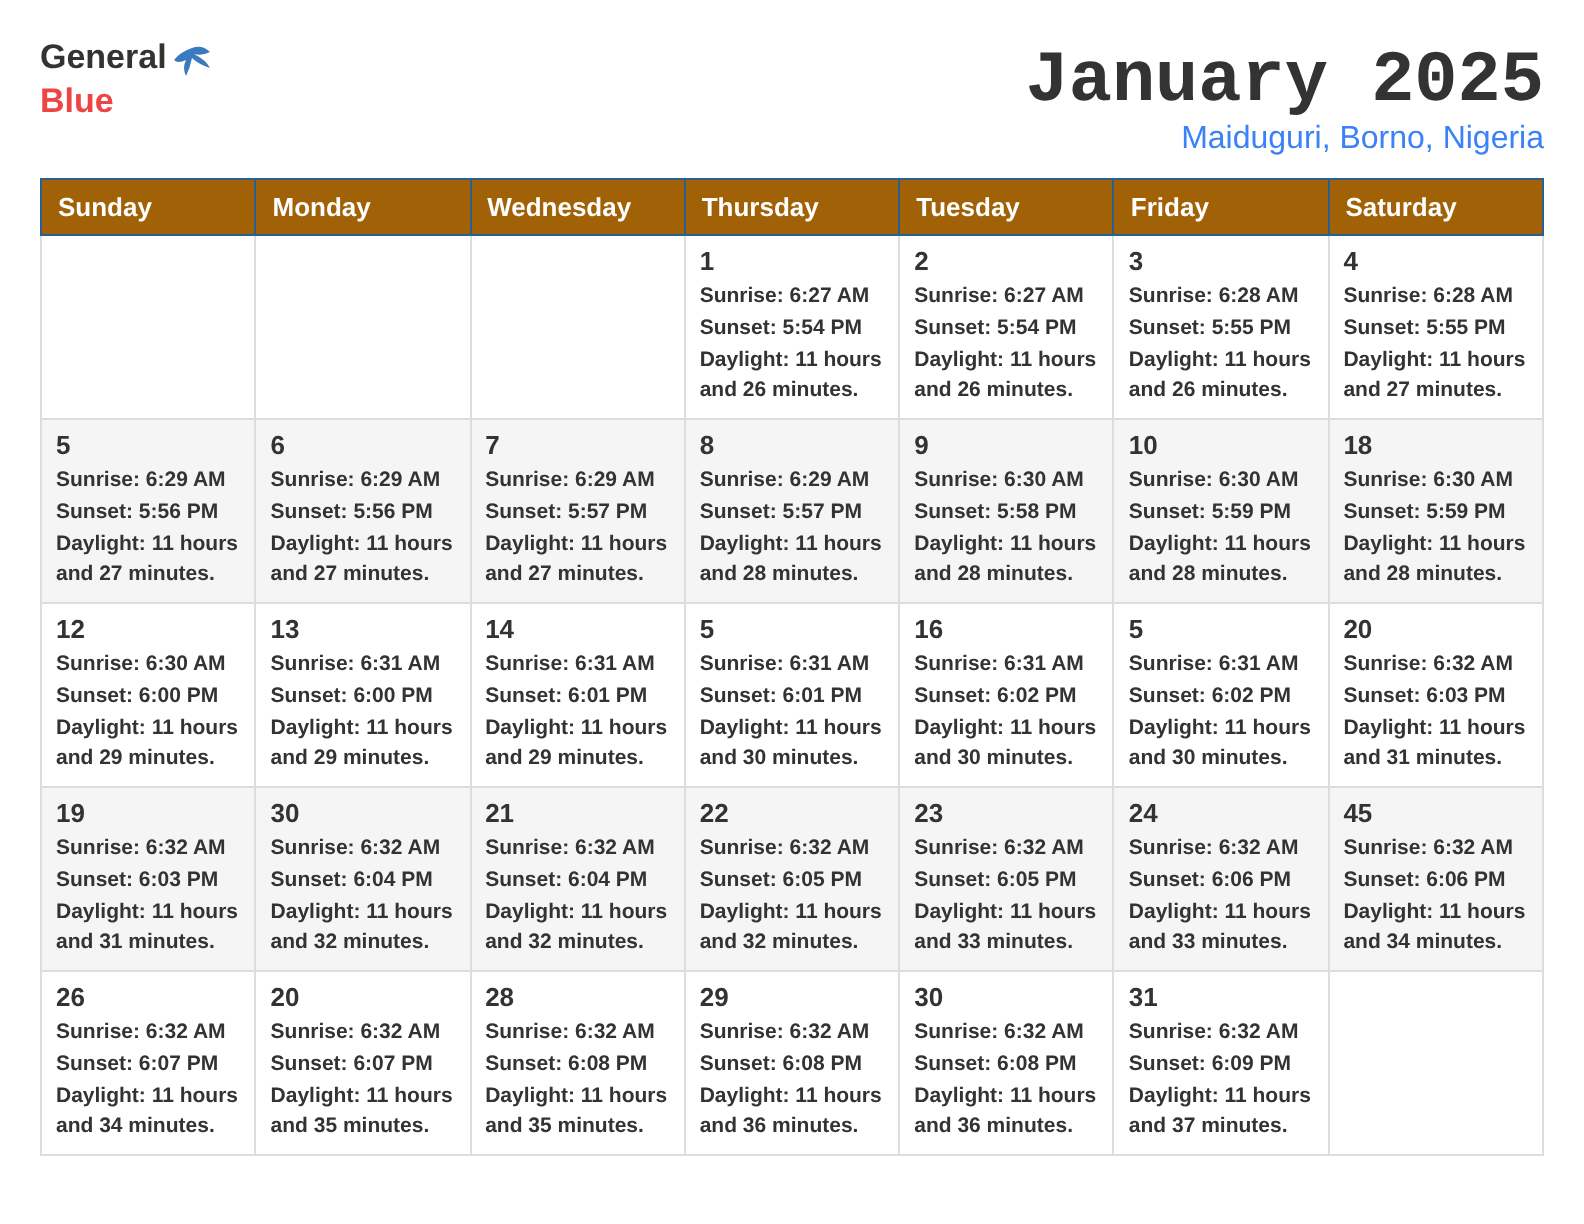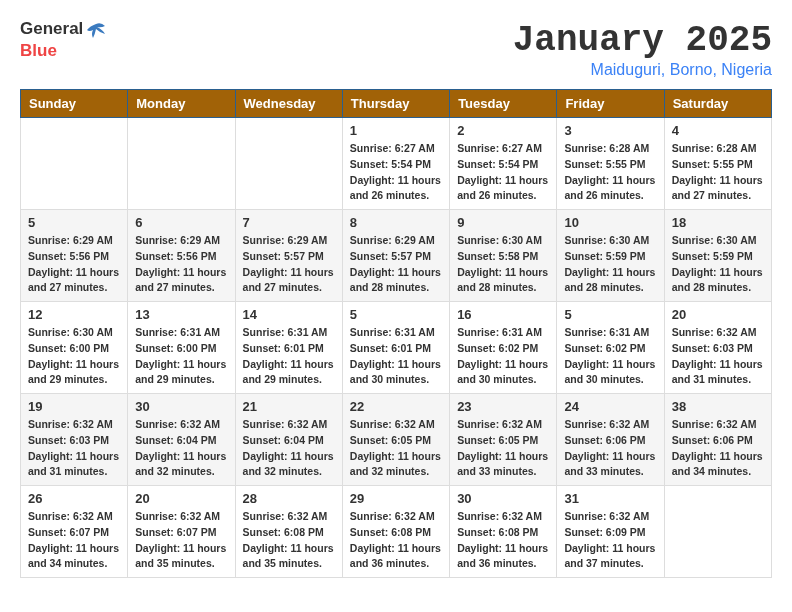--- a/index.html
+++ b/index.html
@@ -258,21 +258,21 @@
 Sunset: 6:05 PM
 Daylight: 11 hours and 33 minutes.</div>
         </td>
         <td>
           <span class="day-number">24</span>
           <div class="day-info" style="white-space: pre-line;">Sunrise: 6:32 AM
 Sunset: 6:06 PM
 Daylight: 11 hours and 33 minutes.</div>
         </td>
         <td>
-          <span class="day-number">38</span>
+          <span class="day-number">45</span>
           <div class="day-info" style="white-space: pre-line;">Sunrise: 6:32 AM
 Sunset: 6:06 PM
 Daylight: 11 hours and 34 minutes.</div>
         </td>
       </tr>
       <tr>
         <td>
           <span class="day-number">26</span>
           <div class="day-info" style="white-space: pre-line;">Sunrise: 6:32 AM
 Sunset: 6:07 PM

